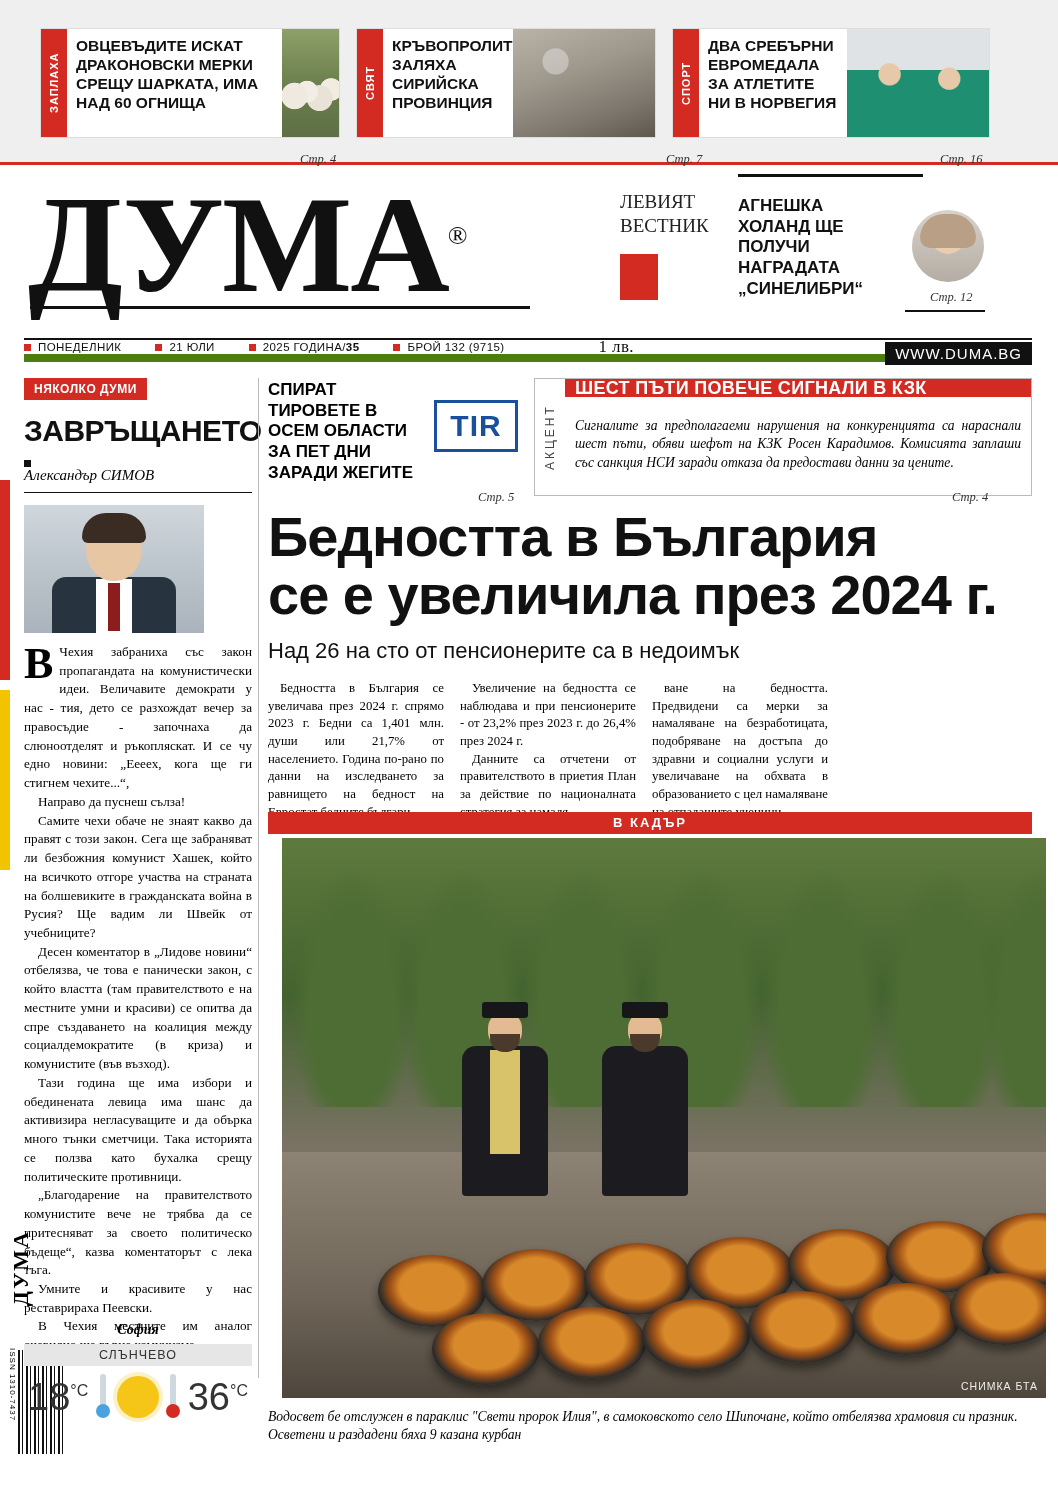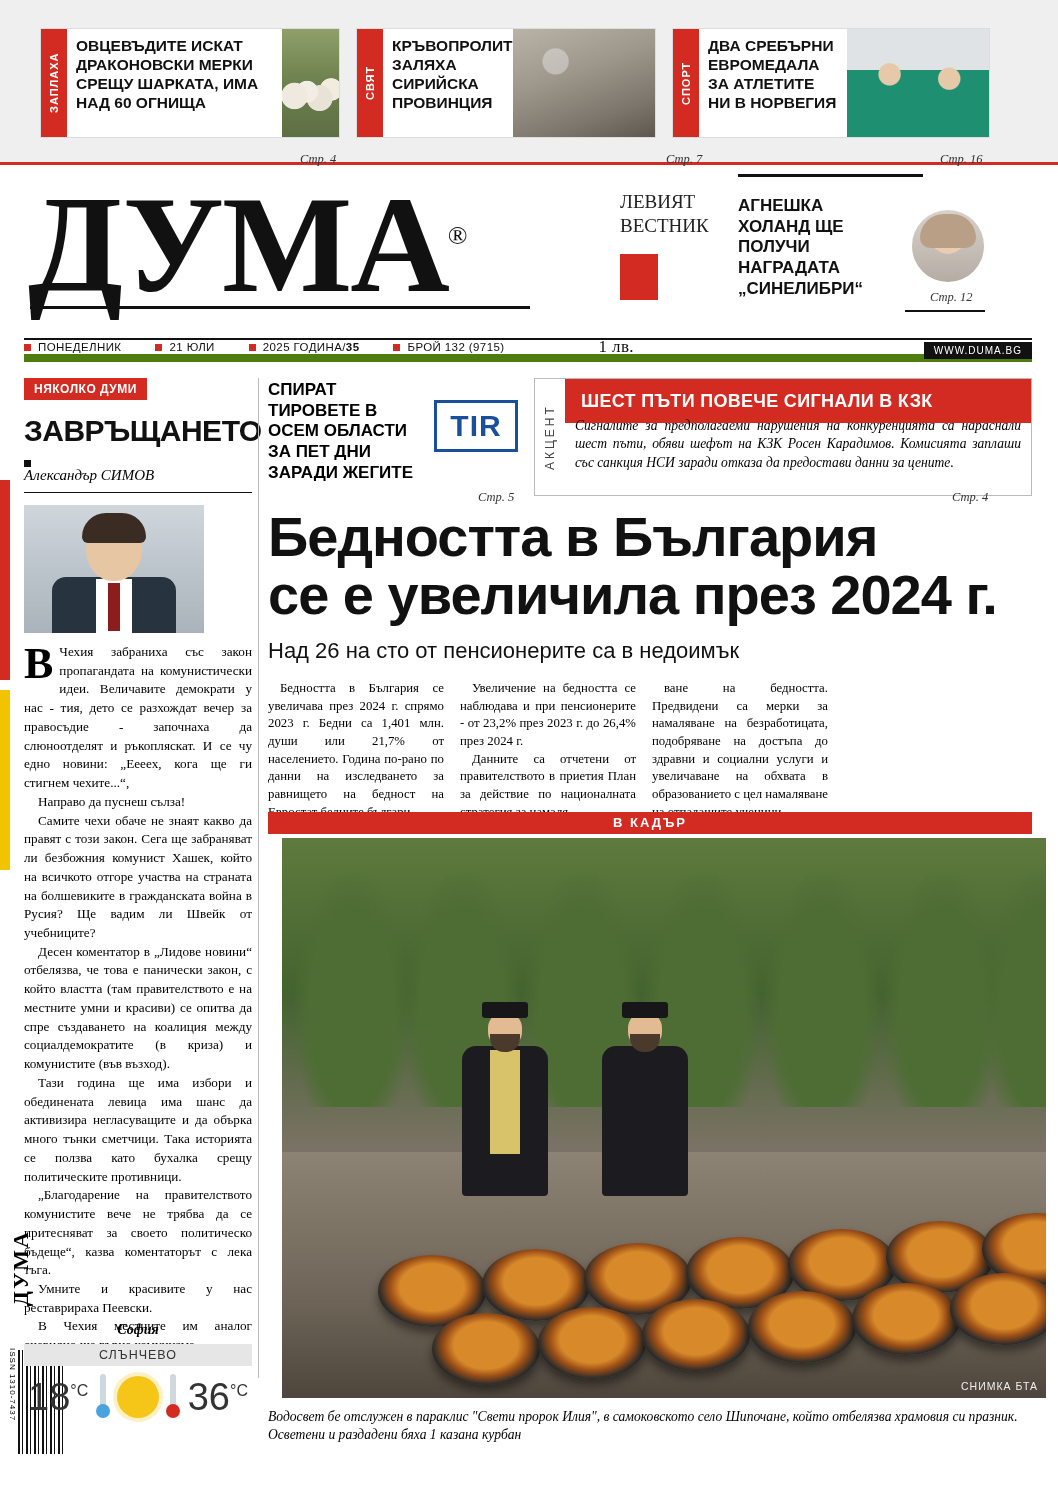--- a/index.html
+++ b/index.html
@@ -108,21 +108,21 @@
     display:flex; align-items:center;
     font-family:"Liberation Sans", sans-serif; font-size:11.5px; letter-spacing:.4px;
     text-transform:uppercase; color:#111;
   }
   .infobar .sq { display:inline-block; width:7px; height:7px; background:#d32b22; margin-right:7px; }
   .infobar .it { margin-right:34px; display:flex; align-items:center; }
   .infobar .it b { font-weight:bold; }
   .price { font-family:"Liberation Serif", serif; font-size:17px; text-transform:none; margin-left:60px; }
   .site {
     position:absolute; right:0; top:2px; background:#111; color:#fff;
-    font-family:"Liberation Sans", sans-serif; font-size:10px; padding:3px 10px; letter-spacing:1px;
+    font-family:"Liberation Sans", sans-serif; font-size:15px; padding:3px 10px; letter-spacing:1px;
   }
 
   
   .col1 { position:absolute; left:24px; top:378px; width:228px; }
   .kicker {
     background:#d32b22; color:#fff; display:inline-block;
     font-family:"Liberation Sans", sans-serif; font-weight:bold; font-size:12px;
     padding:4px 10px; letter-spacing:.5px;
   }
   .op-title {
@@ -196,23 +196,23 @@
     position:absolute; left:534px; top:378px; width:498px; height:118px;
     border:1px solid #bbb;
   }
   .accent-box .side {
     position:absolute; left:0; top:0; width:30px; height:100%;
     display:flex; align-items:center; justify-content:center;
     writing-mode:vertical-rl; transform:rotate(180deg);
     font-family:"Liberation Sans", sans-serif; font-size:12px; letter-spacing:3px; color:#444;
   }
   .accent-box .hd {
-    position:absolute; left:30px; top:0; right:0; height:44px; background:#d32b22; color:#fff;
+    position:absolute; left:30px; top:0; right:0; height:18px; background:#d32b22; color:#fff;
     font-family:"Liberation Sans", sans-serif; font-weight:bold; font-size:18px;
-    display:flex; align-items:center; padding-left:16px; letter-spacing:.3px;
+    display:flex; align-items:center; padding-left:10px; letter-spacing:.3px;
   }
   .accent-box .bd {
     position:absolute; left:40px; top:38px; right:10px;
     font-style:italic; font-size:13.6px; line-height:1.35; text-align:justify;
   }
 
   
   .lead { position:absolute; left:268px; top:508px; width:764px; }
   .lead h1 {
     margin:0; font-family:"Liberation Sans", sans-serif; font-weight:bold;
@@ -474,15 +474,15 @@
       <div class="cauldron" style="left:256px; top:144px;"></div>
       <div class="cauldron" style="left:360px; top:136px;"></div>
       <div class="cauldron" style="left:466px; top:128px;"></div>
       <div class="cauldron" style="left:570px; top:120px;"></div>
       <div class="cauldron" style="left:668px; top:110px;"></div>
     </div>
 
     <div class="photo-credit">СНИМКА БТА</div>
   </div>
 
-  <div class="caption">Водосвет бе отслужен в параклис "Свети пророк Илия", в самоковското село Шипочане, който отбелязва храмовия си празник. Осветени и раздадени бяха 1 казана курбан</div>
+  <div class="caption">Водосвет бе отслужен в параклис "Свети пророк Илия", в самоковското село Шипочане, който отбелязва храмовия си празник. Осветени и раздадени бяха 9 казана курбан</div>
 
 </div>
 
 </body></html>

